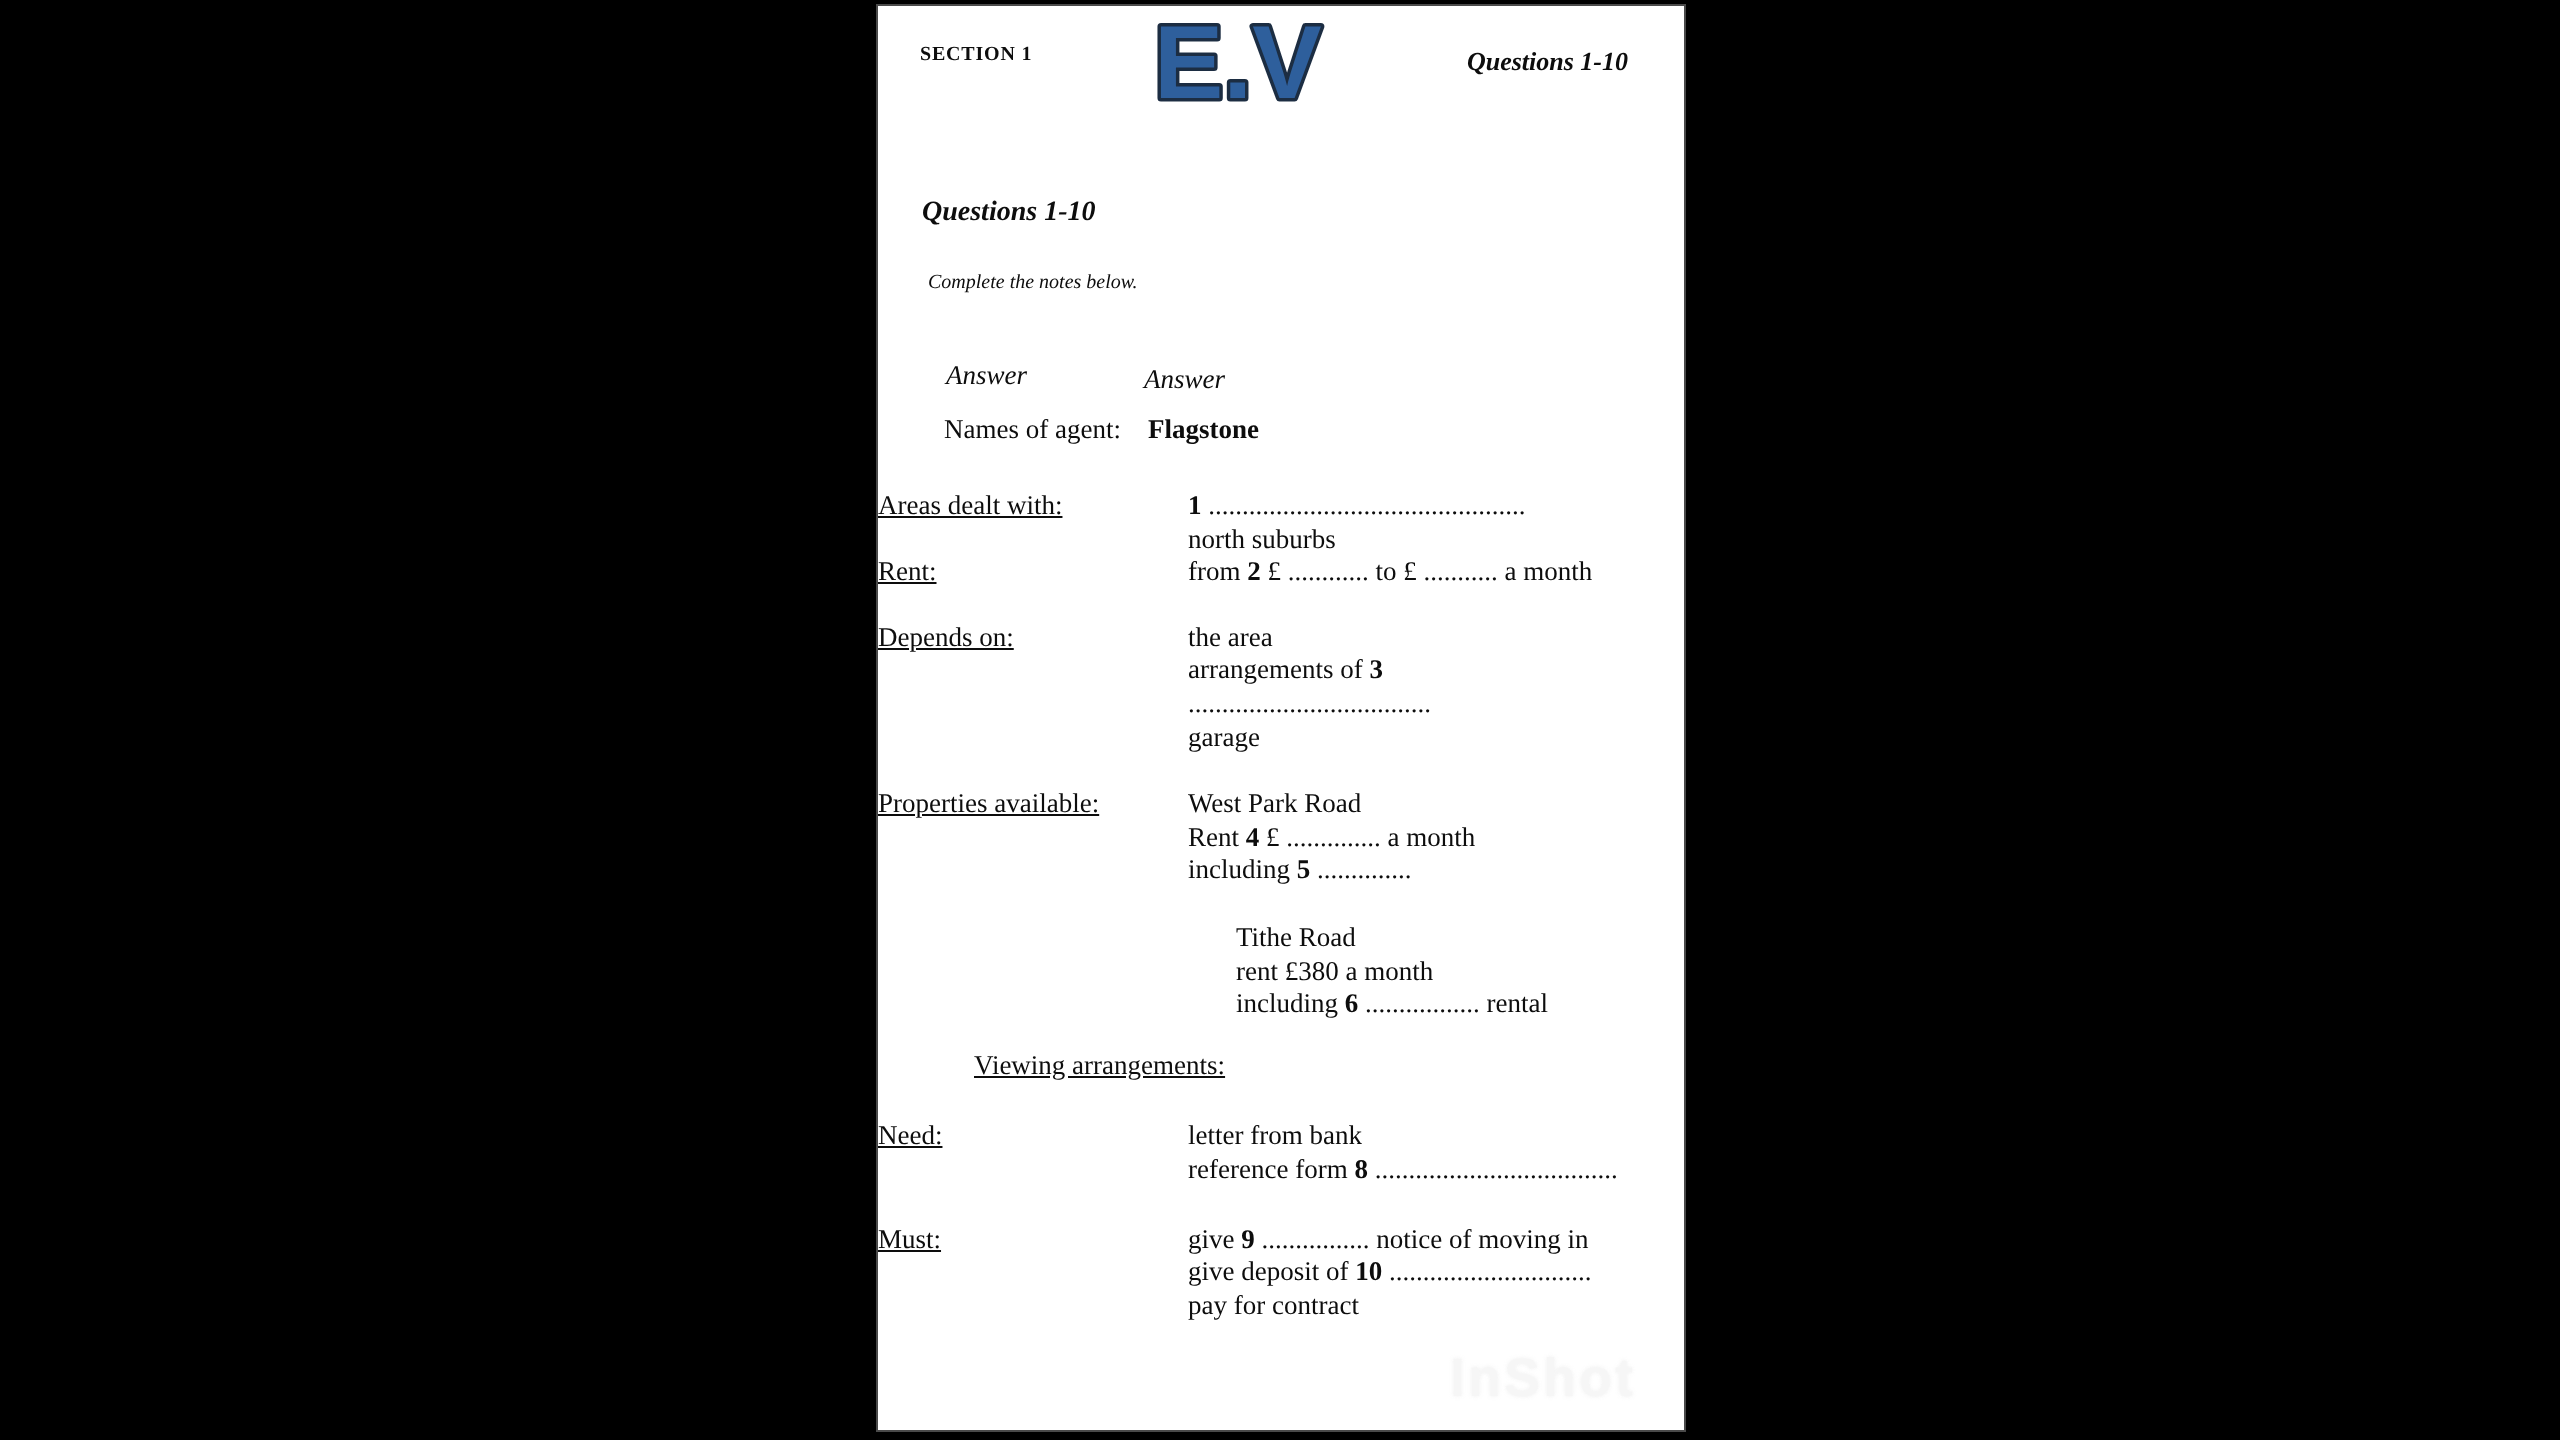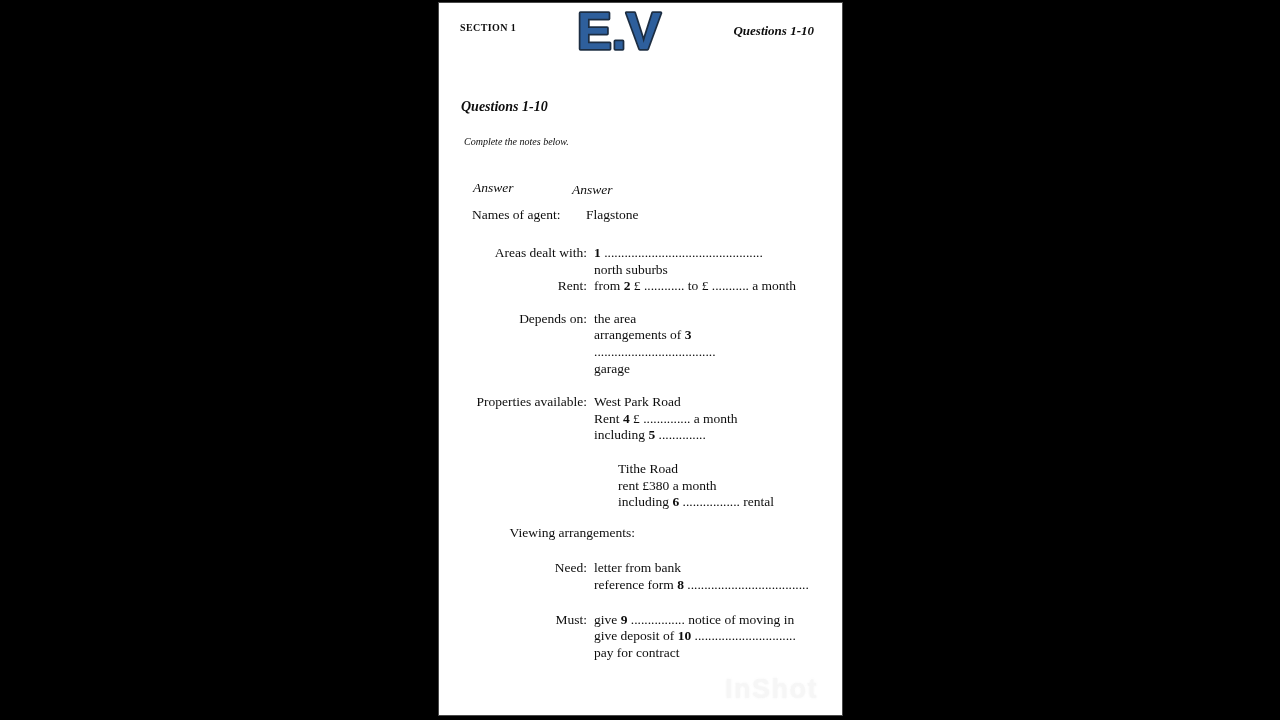--- a/index.html
+++ b/index.html
@@ -25,33 +25,33 @@
     font-weight:bold;font-style:italic;font-size:14px;
   }
   .instruction{
     position:absolute;left:25px;top:133px;
     font-style:italic;font-size:10px;
   }
   .example-block{position:absolute;left:0;top:177px;width:100%;height:48px;font-size:13.5px;}
   .example-label{position:absolute;left:34px;top:0;font-style:italic;}
   .answer-label{position:absolute;left:133px;top:2px;font-style:italic;}
   .example-prompt{position:absolute;left:33px;top:27px;}
-  .example-answer{position:absolute;left:147px;top:27px;font-weight:normal;}
+  .example-answer{position:absolute;left:135px;top:27px;font-weight:bold;}
   .notes{
     position:absolute;left:0;top:242px;width:100%;
     font-size:13.5px;
   }
   .note-row{display:flex;line-height:16.6px;}
   .note-row:nth-child(3){margin-top:16px;}
   .note-row:nth-child(4){margin-top:17px;}
   .note-row:nth-child(5){margin-top:17px;padding-left:24px;}
   .note-row:nth-child(6){margin-top:14px;padding-left:48px;}
   .note-row:nth-child(7){margin-top:19px;}
   .note-row:nth-child(8){margin-top:18px;}
-  .note-label{width:148px;flex:none;text-align:right;}
+  .note-label{width:148px;flex:none;text-align:left;text-decoration:underline;}
   .note-value{flex:1;margin-left:7px;padding-right:26px;}
   .bold{font-weight:bold;}
   .watermark{
     position:absolute;right:24px;bottom:10px;
     font-family:"Liberation Sans", sans-serif;font-weight:bold;font-size:27px;
     color:#f6f6f6;letter-spacing:1.5px;opacity:.9;
     text-shadow:0 0 2px rgba(225,225,225,.55);
   }
 </style>
 </head>

